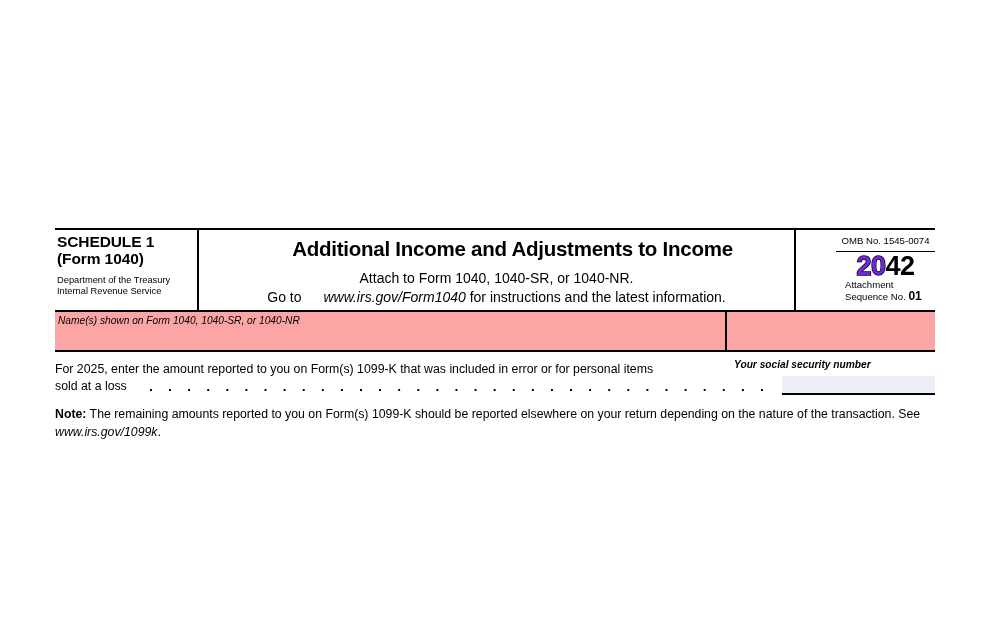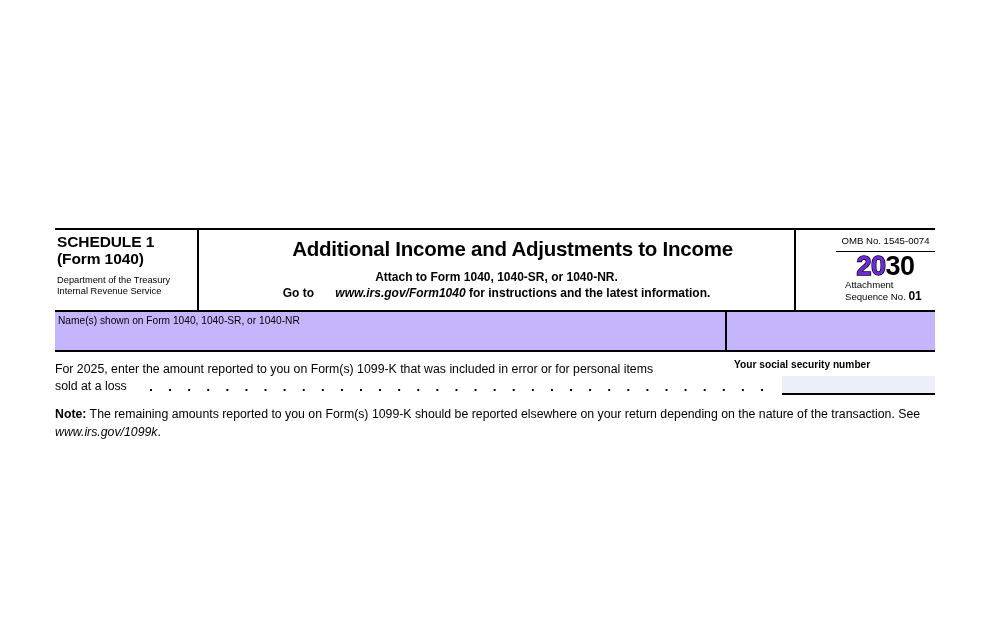--- a/index.html
+++ b/index.html
@@ -78,22 +78,22 @@
     padding-top: 9px;
   }
   .main-title {
     font-size: 20.5px;
     font-weight: bold;
     letter-spacing: -0.25px;
     line-height: 1;
     margin-left: 32px;
   }
   .sub-line {
-    font-size: 12px;
-    font-weight: bold;
+    font-size: 14px;
+    font-weight: normal;
     line-height: 1.38;
   }
   .sub-line.first { margin-top: 9px; }
   .sub-line i { font-style: italic; margin-left: 18px; }
 
   
   .hdr-right {
     position: absolute;
     left: 741px;
     top: 0;
@@ -136,22 +136,23 @@
   .attach .seq-no {
     font-size: 12px;
     font-weight: bold;
     letter-spacing: -0.2px;
   }
 
   
   .namerow {
     position: relative;
     height: 38px;
-    background: #c4b5fd;
+    background: #fca5a5;
     border-bottom: 2px solid #000;
+    font-style: italic;
   }
   .namerow .cell-label {
     font-size: 10.2px;
     line-height: 1;
     padding: 4px 0 0 3px;
   }
   .namerow .ssn-cell {
     position: absolute;
     left: 670px;
     top: 0;
@@ -243,21 +244,21 @@
       <div class="main-title">Additional Income and Adjustments to Income</div>
       <div class="sub-line first">Attach to Form 1040, 1040-SR, or 1040-NR.</div>
       <div class="sub-line">
         <span>Go to </span><i>www.irs.gov/Form1040</i><span> for instructions and the latest information.</span>
       </div>
     </div>
 
     <div class="hdr-right">
       <div class="omb">OMB No. 1545-0074</div>
       <div class="year-wrap">
-        <span class="year-outline">20</span><span class="year-solid">30</span>
+        <span class="year-outline">20</span><span class="year-solid">42</span>
       </div>
       <div class="attach">
         <div>Attachment</div>
         <div>
           <span>Sequence No.</span>
           <span class="seq-no">01</span>
         </div>
       </div>
     </div>
   </div>

